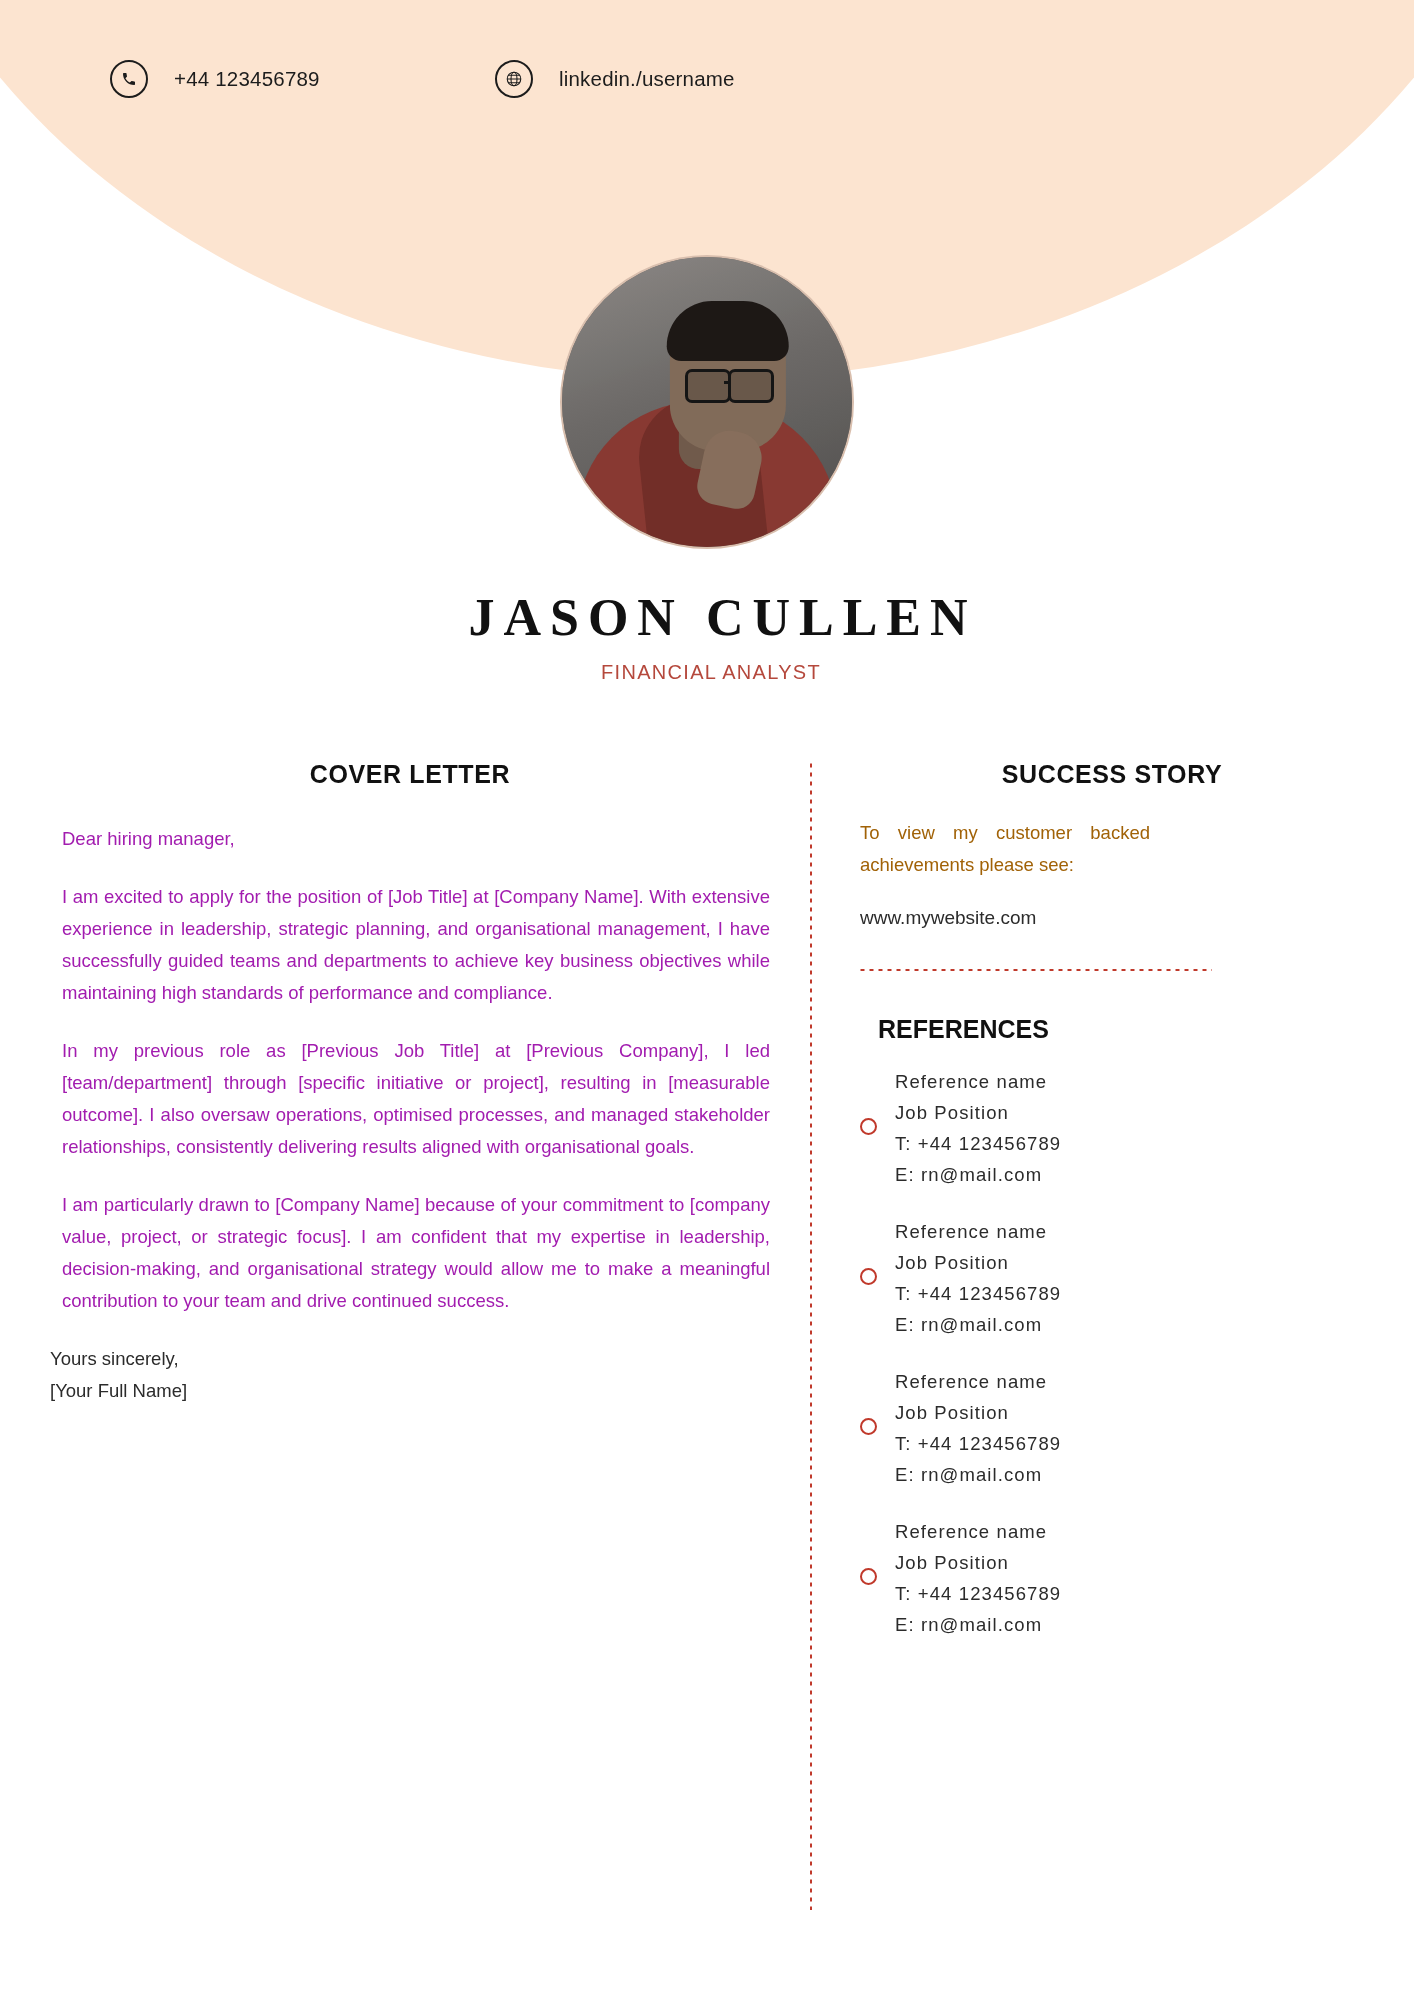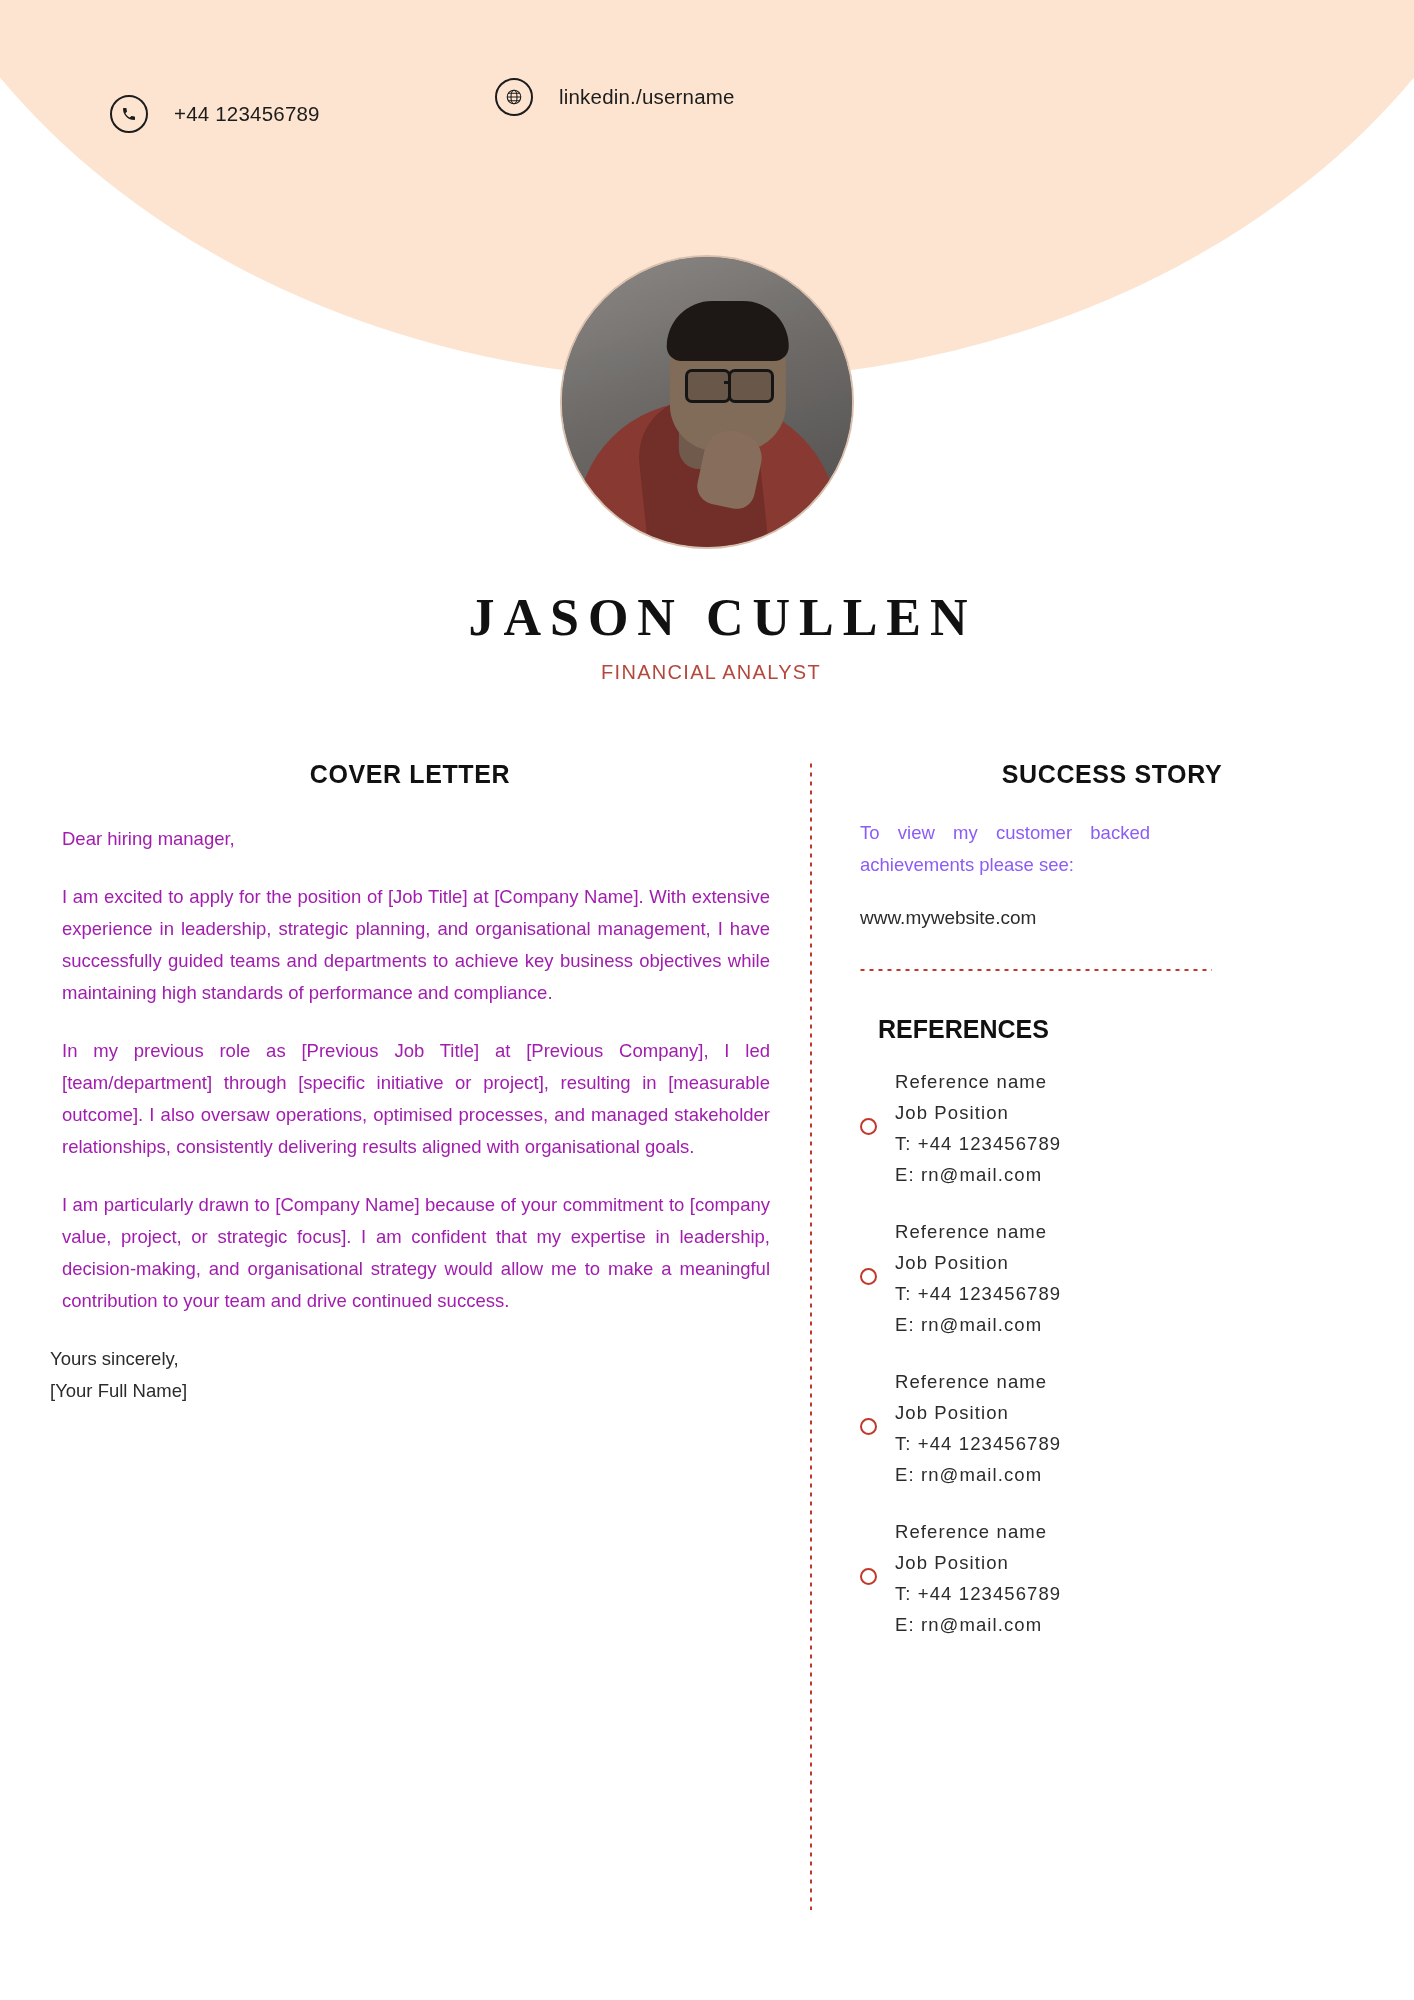--- a/index.html
+++ b/index.html
@@ -38,21 +38,21 @@
     display: flex;
     z-index: 3;
     box-sizing: border-box;
     padding: 0 110px;
   }
   .contact-item {
     display: flex;
     align-items: center;
     flex: 1;
   }
-  .contact-item:nth-child(1) { flex: 0 0 385px; margin-top: 35px; }
+  .contact-item:nth-child(1) { flex: 0 0 385px; }
   .contact-item:nth-child(2) { flex: 0 0 420px; }
   .contact-item:nth-child(3) { flex: 1; }
   .contact-icon {
     width: 34px;
     height: 34px;
     border-radius: 50%;
     border: 2px solid #1c1c1c;
     display: flex;
     align-items: center;
     justify-content: center;
@@ -228,21 +228,21 @@
     font-size: 18.5px;
     line-height: 32px;
     color: #2b2b2b;
     margin: 0;
   }
 
   
   .success-text {
     font-size: 18.5px;
     line-height: 32px;
-    color: #8b5cf6;
+    color: #a16207;
     text-align: justify;
     margin: 0 0 26px 0;
     max-width: 290px;
   }
   .website {
     font-size: 19px;
     color: #2b2b2b;
     margin: 0 0 40px 0;
   }
   .dotted-rule {

